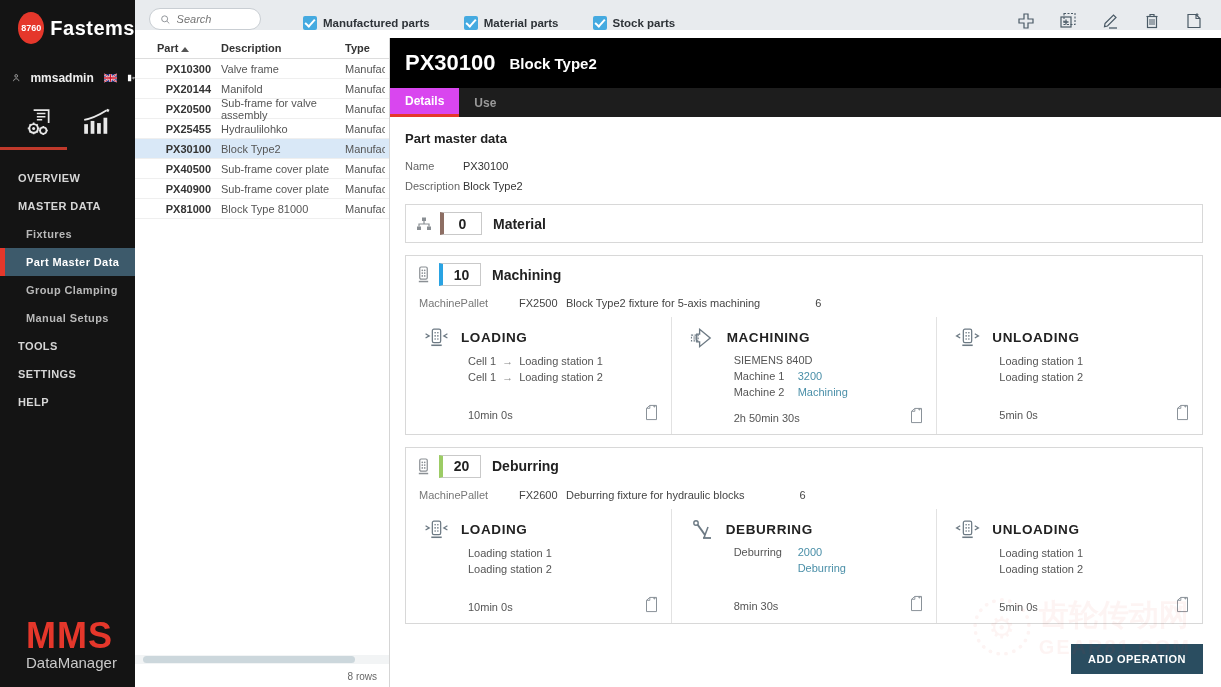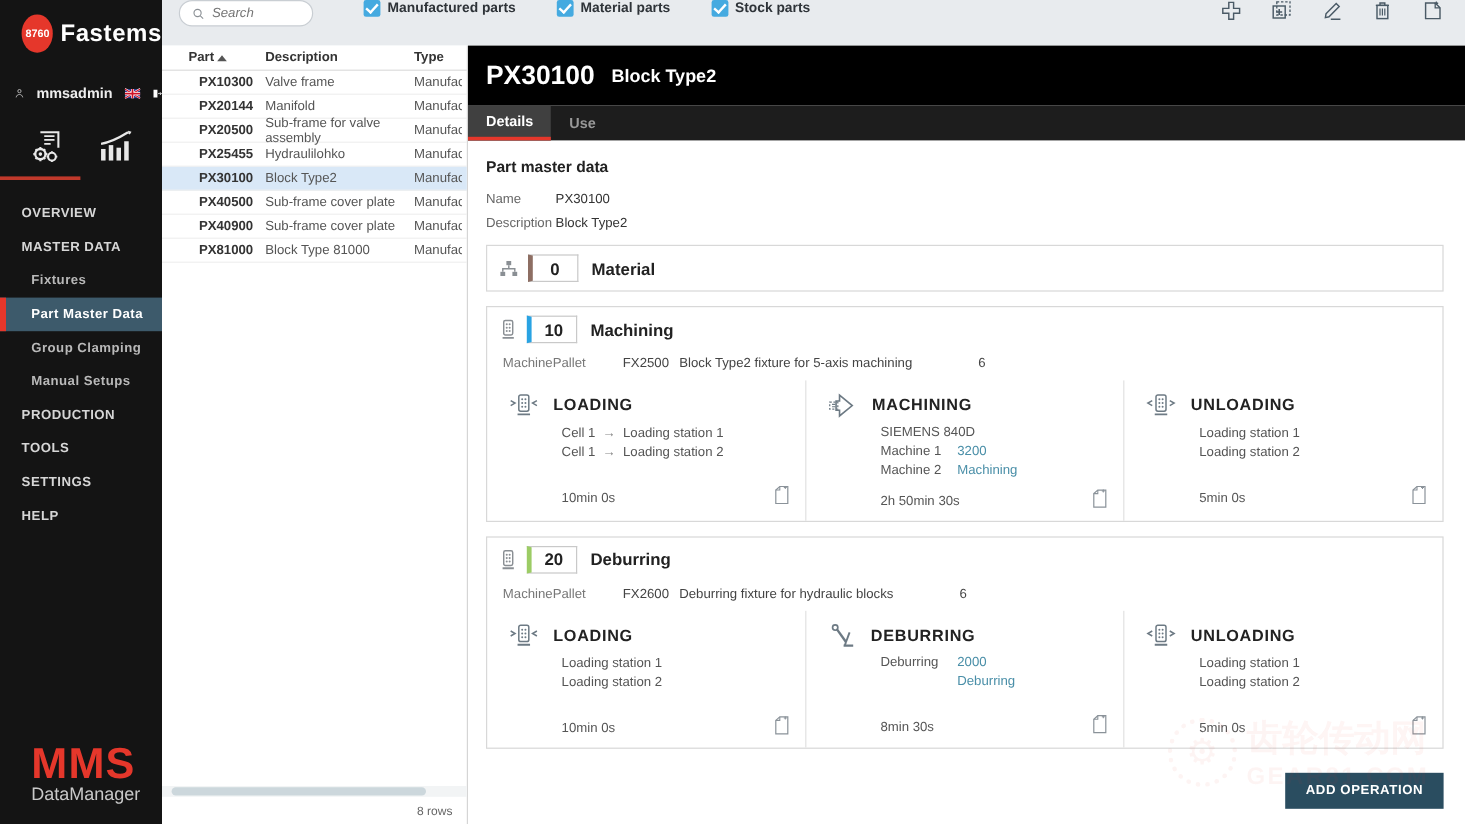--- a/index.html
+++ b/index.html
@@ -18,21 +18,21 @@
   .red-underline { height:3px; background:#c0392b; width:67px; }
   .nav { margin-top:14px; }
   .nav-item { padding:8px 0 8px 18px; font-size:11px; font-weight:bold; color:#d6d6d6; letter-spacing:.4px; cursor:pointer; }
   .nav-item.sub { padding-left:26px; color:#b9b9b9; }
   .nav-item.selected { background:#3d5a6b; color:#fff; border-left:5px solid #e5372b; padding-left:21px; }
   .side-footer { position:absolute; left:26px; bottom:16px; }
   .side-footer .mms { color:#e5372b; font-size:36px; font-weight:bold; letter-spacing:1px; line-height:1; }
   .side-footer .dm { color:#c9c9c9; font-size:15px; margin-top:0px; }
 
   
-  .topbar { position:absolute; left:135px; top:0; right:0; height:38px; background:#e8ebee; display:flex; align-items:flex-start; }
+  .topbar { position:absolute; left:135px; top:0; right:0; height:30px; background:#e8ebee; display:flex; align-items:flex-end; }
   .searchbox { display:flex; align-items:center; gap:6px; background:#fff; border:1px solid #c9ced3; border-radius:13px; height:22px; width:112px; margin-left:14px; padding:0 10px; color:#8a8f94; }
   .searchbox input { border:none; outline:none; width:100%; font-size:11px; font-style:italic; color:#555; background:transparent; font-family:"Liberation Sans",sans-serif; }
   .filters { display:flex; gap:34px; margin-left:42px; }
   .filter { display:flex; align-items:center; gap:6px; font-size:11.5px; font-weight:bold; color:#2e3338; cursor:pointer; }
   .cb { width:14px; height:14px; border-radius:2px; background:#45aae0; position:relative; }
   .cb:after { content:""; position:absolute; left:4px; top:1px; width:4px; height:8px; border:solid #fff; border-width:0 2px 2px 0; transform:rotate(42deg); }
   .top-actions { margin-left:auto; display:flex; gap:24px; padding-right:18px; color:#4a5a66; }
   .top-actions svg { cursor:pointer; }
 
   
@@ -50,21 +50,21 @@
   .lp-thumb { position:absolute; left:8px; top:1px; height:7px; width:212px; background:#ccd7dc; border-radius:4px; }
   .lp-count { position:absolute; right:12px; bottom:5px; font-size:10px; color:#666; }
 
   
   .detail { position:absolute; left:390px; top:38px; right:0; bottom:0; background:#fff; }
   .d-head { height:50px; background:#000; color:#fff; display:flex; align-items:center; gap:14px; padding-left:15px; }
   .d-title { font-size:22px; font-weight:bold; }
   .d-sub { font-size:15px; font-weight:bold; }
   .d-tabs { height:29px; background:#1d1d1d; display:flex; }
   .d-tab { padding:0 15px; display:flex; align-items:center; font-size:12px; font-weight:bold; color:#999; cursor:pointer; }
-  .d-tab.active { background:#404040; color:#fff; border-bottom:3px solid #e5372b; }
+  .d-tab.active { background:#d946ef; color:#fff; border-bottom:3px solid #e5372b; }
   .d-body { padding:14px 18px 0 15px; position:relative; height:570px; }
   .sec-title { font-size:13px; font-weight:bold; color:#222; margin-bottom:14px; }
   .fld { display:flex; font-size:11px; color:#555; margin-bottom:8px; }
   .fld .fl { width:58px; color:#666; }
   .fld .fv { color:#333; }
 
   .opbox { border:1px solid #d8d8d8; margin-top:12px; background:#fff; }
   .op-h { display:flex; align-items:center; padding:7px 10px; }
   .op-h .opic { color:#8a8f94; margin-right:8px; }
   .numbox { width:42px; height:23px; border:1px solid #c9c9c9; border-left-width:4px; display:flex; align-items:center; justify-content:center; font-size:14px; font-weight:bold; color:#222; background:#fff; }
@@ -245,21 +245,20 @@
         </svg>
     </div>
     <div class="red-underline"></div>
     <nav class="nav">
       <div class="nav-item">OVERVIEW</div>
       <div class="nav-item">MASTER DATA</div>
       <div class="nav-item sub">Fixtures</div>
       <div class="nav-item sub selected">Part Master Data</div>
       <div class="nav-item sub">Group Clamping</div>
       <div class="nav-item sub">Manual Setups</div>
-      <div class="nav-item">PRODUCTION</div>
       <div class="nav-item">TOOLS</div>
       <div class="nav-item">SETTINGS</div>
       <div class="nav-item">HELP</div>
     </nav>
     <div class="side-footer">
       <div class="mms">MMS</div>
       <div class="dm">DataManager</div>
     </div>
   </aside>
 

